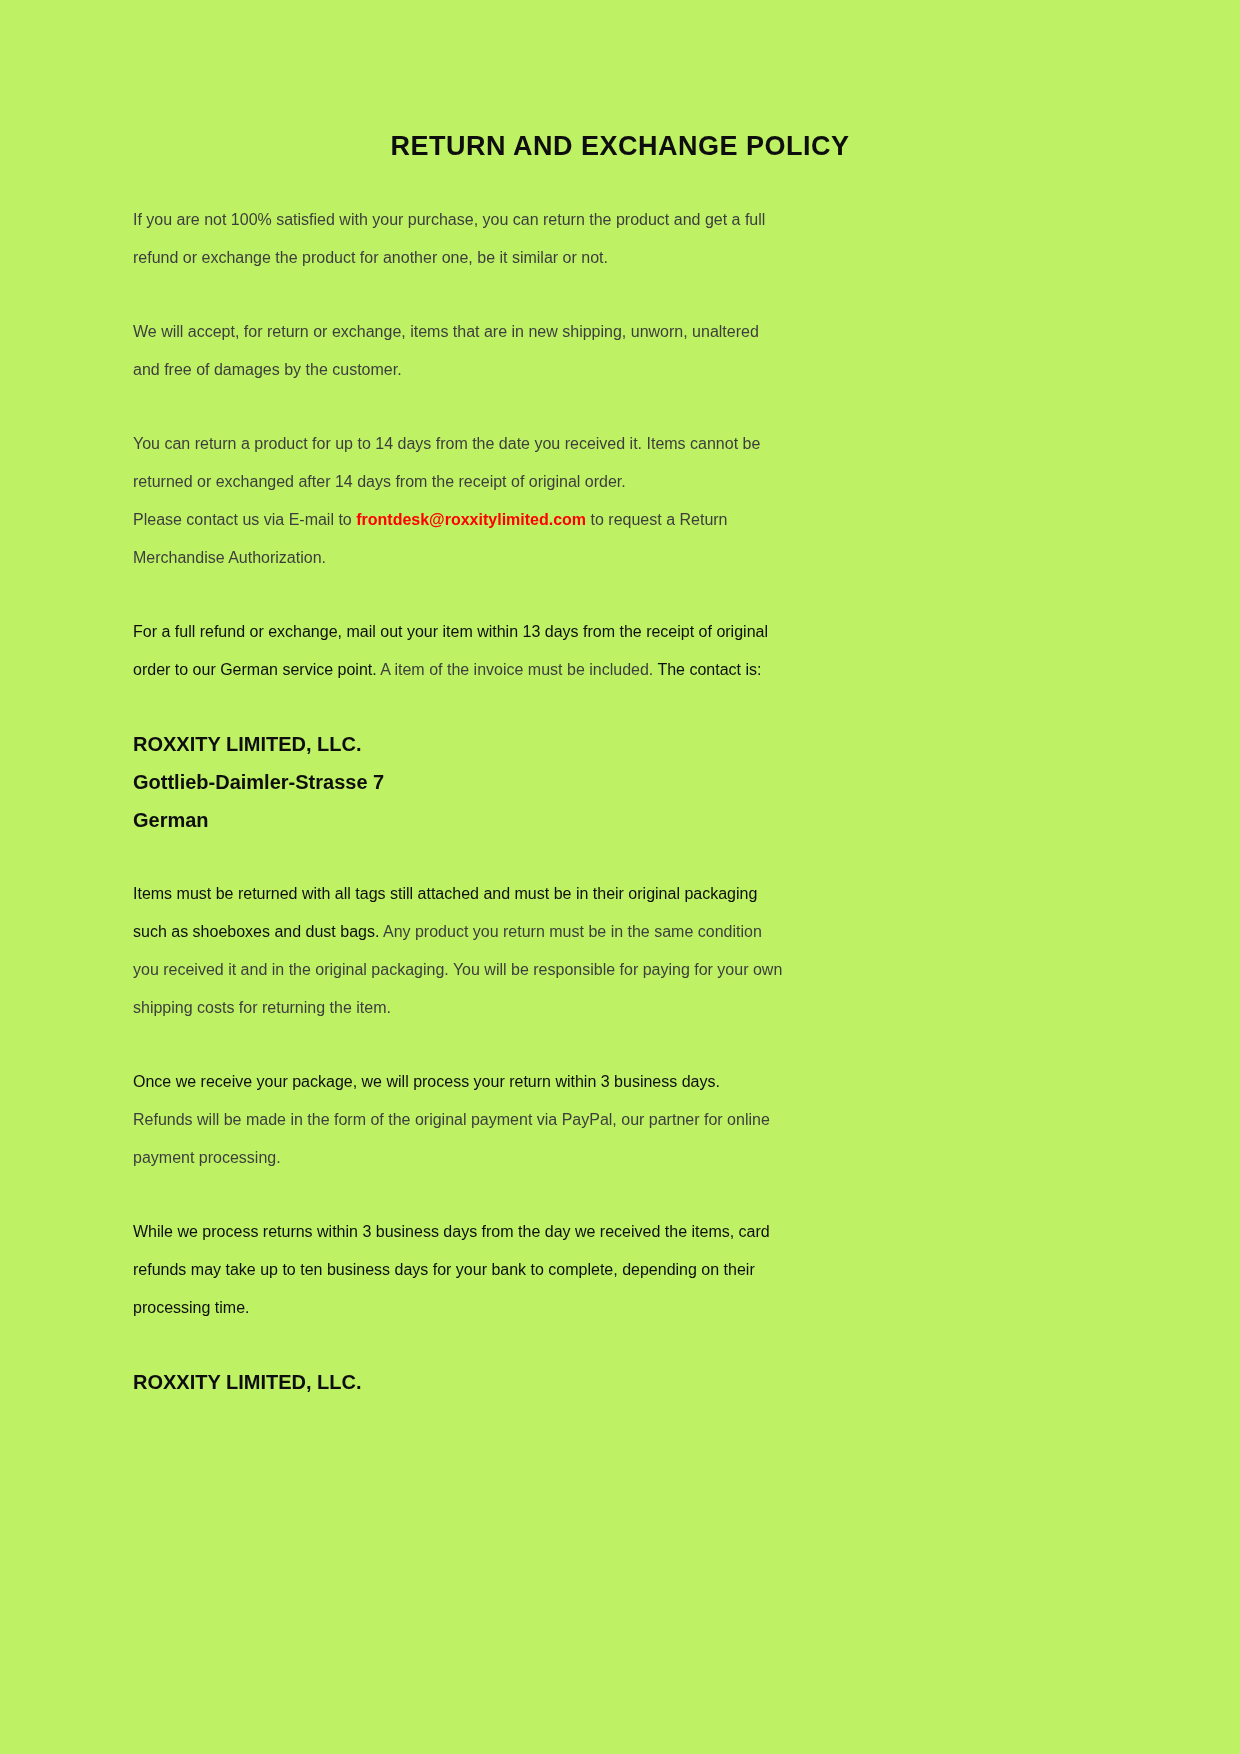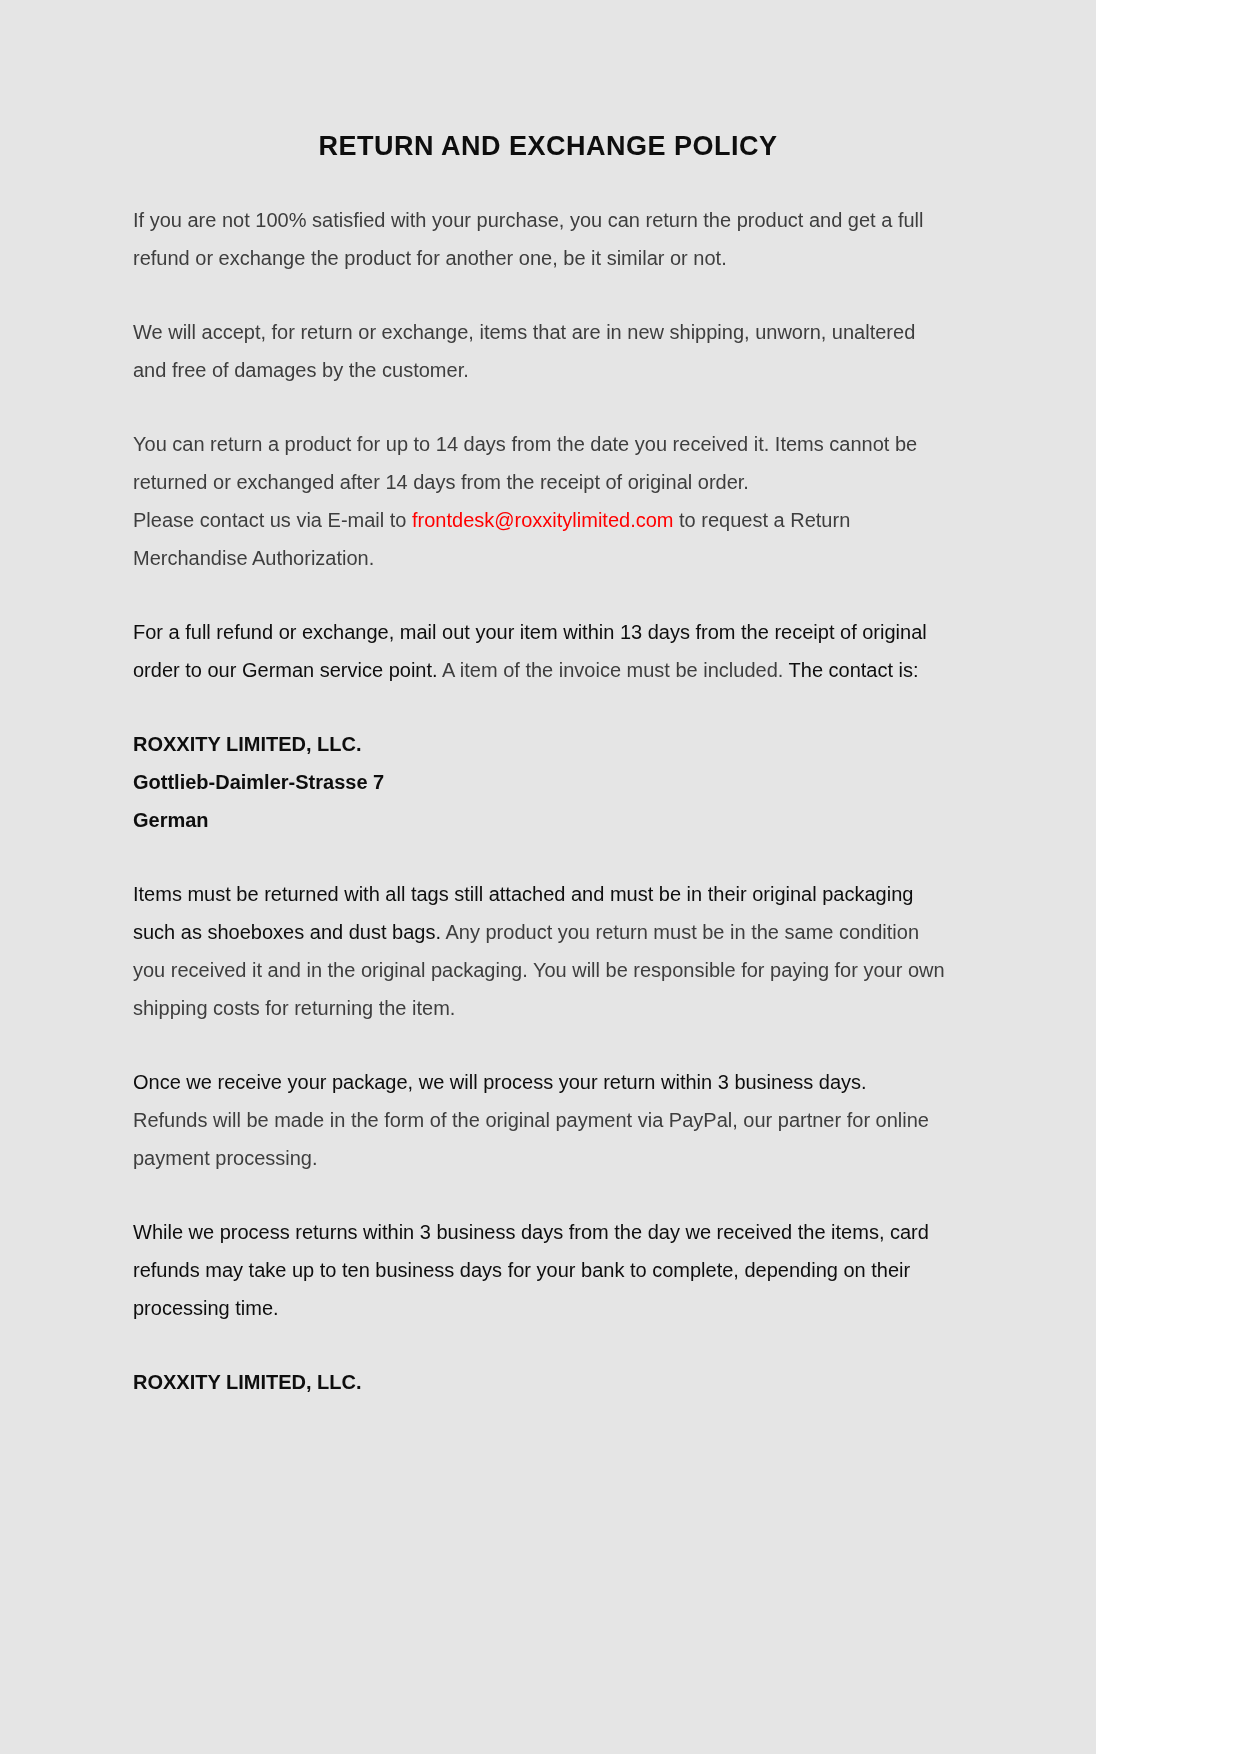--- a/index.html
+++ b/index.html
@@ -7,47 +7,47 @@
     padding: 0;
     background: #ffffff;
   }
   body {
     width: 1240px;
     height: 1754px;
     font-family: "Liberation Sans", "DejaVu Sans", sans-serif;
   }
   .page {
     box-sizing: border-box;
-    width: 1096px;
+    width: 1240px;
     height: 1754px;
     padding: 125px 133px 0 133px;
-    background: #e5e5e5;
+    background: #bef264;
     overflow: hidden;
   }
   .doc-title {
     font-size: 27px;
     line-height: 42px;
     font-weight: bold;
     letter-spacing: 0.5px;
     text-align: center;
     color: #0e0e0e;
     margin: 0 0 34px 0;
   }
   .para {
-    font-size: 20px;
+    font-size: 16px;
     line-height: 38px;
     margin: 0 0 36px 0;
     color: #3e3e3e;
     white-space: pre-line;
   }
   .seg-black { color: #0e0e0e; }
   .seg-gray  { color: #3e3e3e; }
   .email-link {
     color: #ff0000;
-    font-weight: normal;
+    font-weight: bold;
     text-decoration: none;
     cursor: pointer;
     white-space: pre-line;
   }
   .address-block {
     font-size: 20px;
     line-height: 38px;
     font-weight: bold;
     color: #0e0e0e;
     margin: 0 0 36px 0;

